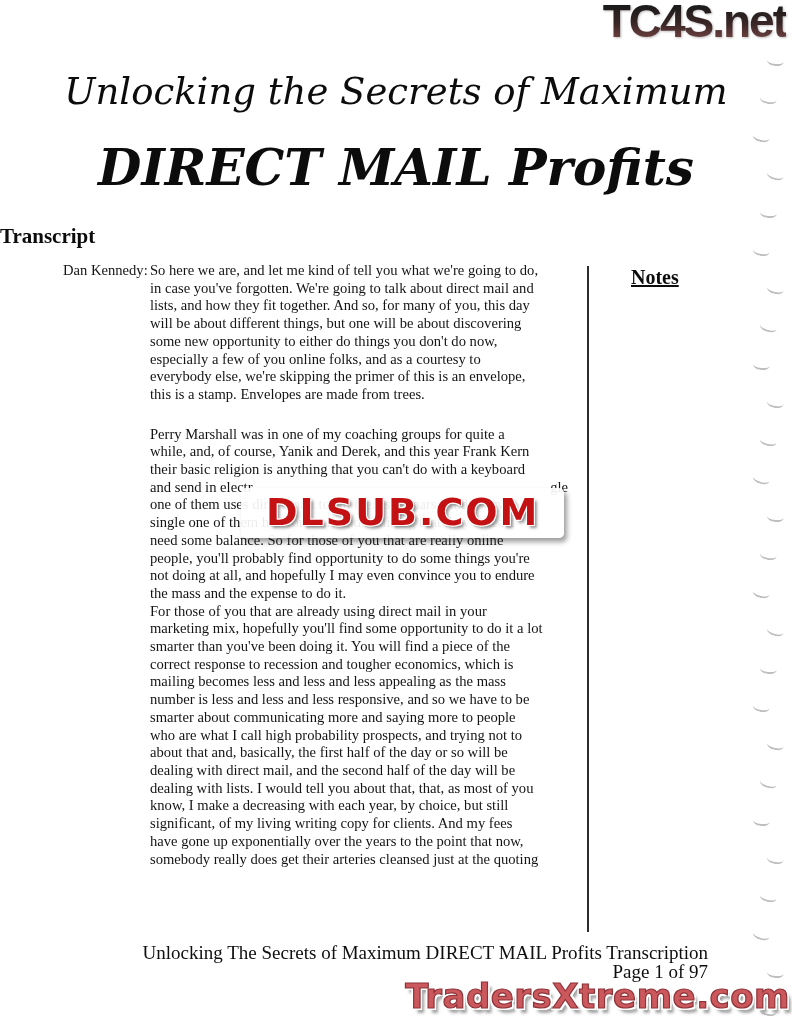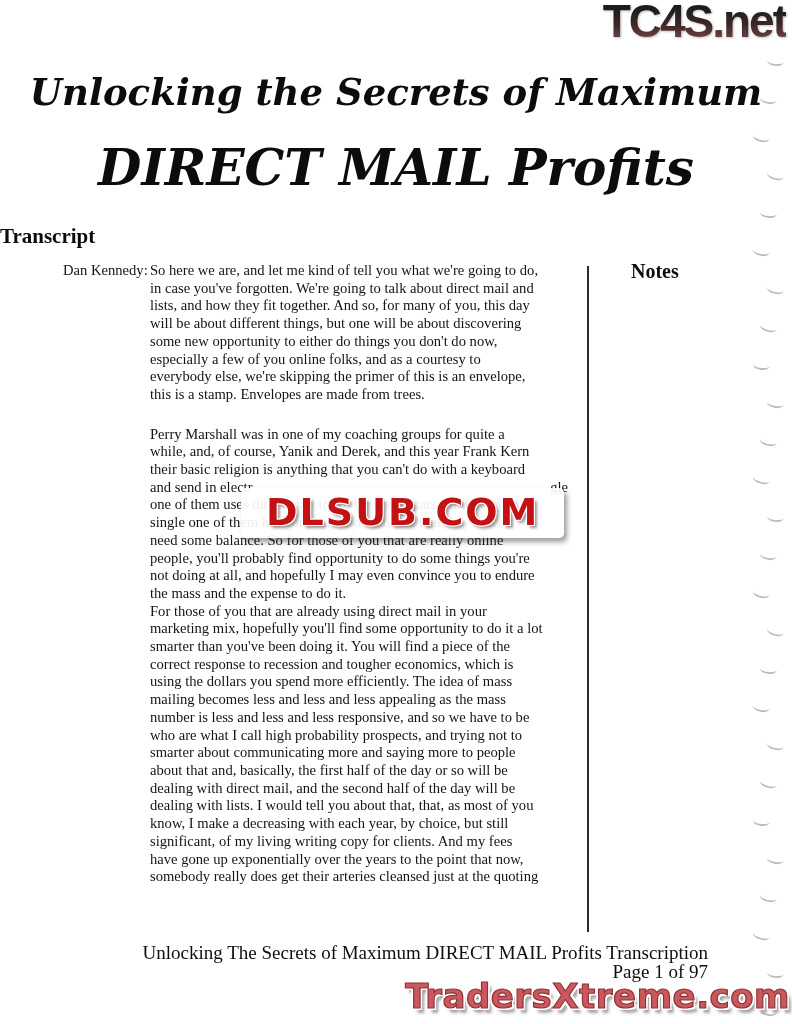--- a/index.html
+++ b/index.html
@@ -15,21 +15,21 @@
     font-family:"Liberation Sans", sans-serif; font-weight:bold;
     font-size:46px; letter-spacing:-2px;
     background:linear-gradient(180deg, var(--tc4s_dark) 20%, #3a2626 55%, var(--tc4s_maroon) 92%);
     -webkit-background-clip:text; background-clip:text; color:transparent;
     filter:drop-shadow(1px 1px 1px rgba(0,0,0,0.25));
   }
 
   
   .title1 {
     position:absolute; top:70px; left:0; width:100%; text-align:center;
-    font-family:"DejaVu Serif", serif; font-style:italic; font-weight:bold;
+    font-family:"DejaVu Serif", serif; font-style:italic; font-weight:normal;
     font-size:37px; letter-spacing:0px; color:#0c0c0c;
   }
   .title2 {
     position:absolute; top:138px; left:0; width:100%; text-align:center;
     font-family:"DejaVu Serif", serif; font-style:italic; font-weight:bold;
     font-size:50px; color:#0c0c0c;
   }
   .subtitle {
     position:absolute; top:224px; left:0; width:100%; text-align:left;
     font-weight:bold; font-size:21px; color:#0c0c0c;
@@ -39,22 +39,22 @@
   .body-block { position:absolute; left:63px; top:262px; width:510px; }
   .speaker { position:absolute; left:0; top:0; white-space:nowrap; font-size:14.6px; line-height:17.7px; }
   .para { margin-left:87px; }
   .t-line { white-space:nowrap; font-size:14.6px; line-height:17.7px; }
   .t-line.split { display:flex; justify-content:space-between; width:418px; }
   .p-gap { height:22px; }
 
   
   .vrule { position:absolute; left:587px; top:266px; width:2px; height:666px; background:#2c2c2c; }
   .notes-heading {
-    position:absolute; left:631px; top:260px;
-    font-weight:bold; font-size:20px; color:#0c0c0c;
+    position:absolute; left:631px; top:266px;
+    font-weight:bold; font-size:20px; text-decoration:underline; color:#0c0c0c;
   }
 
   
   .dlsub {
     position:absolute; left:241px; top:488px; padding:2px 25px 4px 25px;
     background:rgba(255,255,255,0.92); border-radius:5px;
     box-shadow:3px 4px 5px rgba(40,40,40,0.45);
     font-family:"DejaVu Sans", sans-serif; font-weight:bold;
     font-size:38px; letter-spacing:2px; color:var(--dlsub_red);
     text-shadow:-1px -1px 0 #fff, 1px -1px 0 #fff, -1px 1px 0 #fff, 1px 1px 0 #fff, 3px 3px 3px rgba(60,60,60,0.55);
@@ -119,25 +119,24 @@
         <div class="t-line">need some balance.  So for those of you that are really online</div>
         <div class="t-line">people, you'll probably find opportunity to do some things you're</div>
         <div class="t-line">not doing at all, and hopefully I may even convince you to endure</div>
         <div class="t-line">the mass and the expense to do it.</div>
       </div>
     <div class="para">
         <div class="t-line">For those of you that are already using direct mail in your</div>
         <div class="t-line">marketing mix, hopefully you'll find some opportunity to do it a lot</div>
         <div class="t-line">smarter than you've been doing it.  You will find a piece of the</div>
         <div class="t-line">correct response to recession and tougher economics, which is</div>
-        <div class="t-line">using the dollars you spend more efficiently.  The idea of mass</div>
         <div class="t-line">mailing becomes less and less and less appealing as the mass</div>
         <div class="t-line">number is less and less and less responsive, and so we have to be</div>
+        <div class="t-line">smarter about communicating more and saying more to people</div>
         <div class="t-line">who are what I call high probability prospects, and trying not to</div>
-        <div class="t-line">smarter about communicating more and saying more to people</div>
         <div class="t-line">about that and, basically, the first half of the day or so will be</div>
         <div class="t-line">dealing with direct mail, and the second half of the day will be</div>
         <div class="t-line">dealing with lists.  I would tell you about that, that, as most of you</div>
         <div class="t-line">know, I make a decreasing with each year, by choice, but still</div>
         <div class="t-line">significant, of my living writing copy for clients.  And my fees</div>
         <div class="t-line">have gone up exponentially over the years to the point that now,</div>
         <div class="t-line">somebody really does get their arteries cleansed just at the quoting</div>
       </div>
   </div>
 

